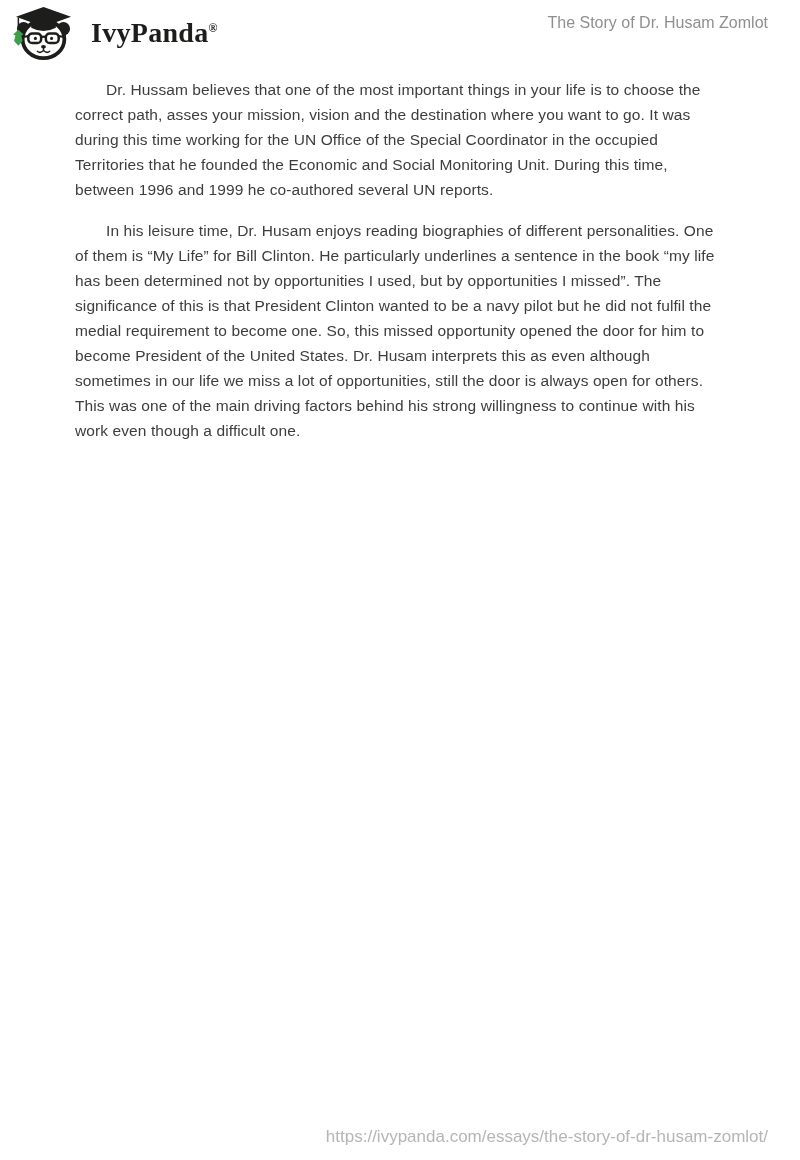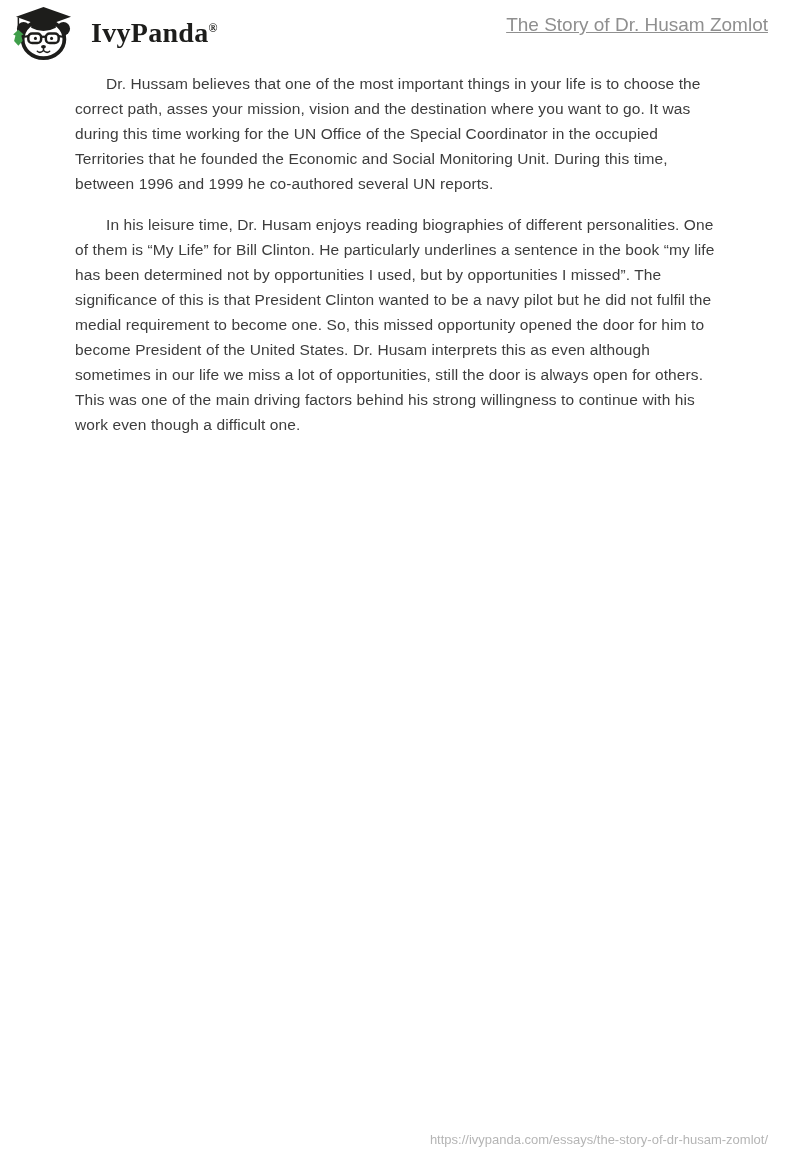--- a/index.html
+++ b/index.html
@@ -34,46 +34,45 @@
   }
   .brand sup {
     font-size: 12px;
     font-weight: bold;
     vertical-align: 10px;
   }
   .doc-title {
     position: absolute;
     top: 14px;
     right: 32px;
-    font-size: 19px;
+    font-size: 16px;
     color: #8f8f8f;
-    text-decoration: underline;
   }
   
   main {
     position: absolute;
     top: 71px;
     left: 75px;
     width: 646px;
   }
   main p {
-    margin: 0 0 16px 0;
+    margin: 6px 0 16px 0;
     font-size: 15.5px;
     line-height: 25px;
     color: #3d3d3d;
     text-indent: 31px;
     letter-spacing: 0.1px;
     text-align: left;
   }
   
   .source-url {
     position: absolute;
     bottom: 13px;
     right: 32px;
-    font-size: 13px;
+    font-size: 17px;
     color: #b5b5b5;
   }
 </style>
 </head>
 <body>
 
 <header>
   <div class="logo">
     <svg viewBox="0 0 66 58" width="63" height="55" aria-hidden="true">
 

